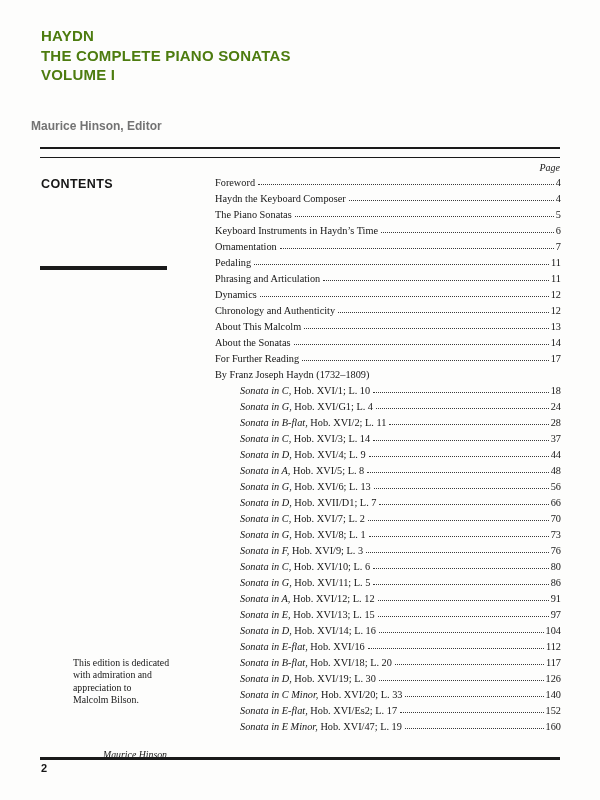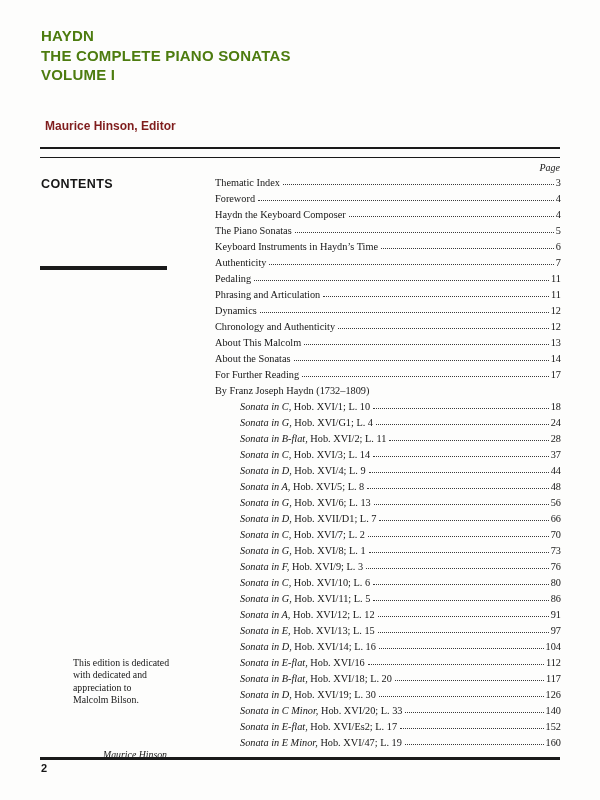--- a/index.html
+++ b/index.html
@@ -11,23 +11,23 @@
     color: #161616;
     overflow: hidden;
   }
   .book-title {
     position: absolute; left: 41px; top: 26px;
     font-family: "Liberation Sans", sans-serif;
     font-weight: 700; font-size: 15px; line-height: 19.5px;
     color: #4d7c0f; letter-spacing: .2px;
   }
   .editor {
-    position: absolute; left: 45px; top: 119px;
-    font-family: "Liberation Sans", sans-serif;
-    font-weight: 700; font-size: 12px; color: #7f1d1d;
+    position: absolute; left: 31px; top: 119px;
+    font-family: "Liberation Sans", sans-serif;
+    font-weight: 700; font-size: 12px; color: #737373;
   }
   .double-rule {
     position: absolute; left: 40px; width: 520px; top: 147px; height: 8px;
     border-top: 2.5px solid #1a1a1a; border-bottom: 1.5px solid #1a1a1a;
   }
   .page-label {
     position: absolute; right: 40px; top: 162px;
     font-style: italic; font-size: 10px; font-family: Liberation Serif, serif;
   }
   .contents-heading {
@@ -83,46 +83,41 @@
 <div class="double-rule"></div>
 
 <div class="page-label">Page</div>
 
 <div class="contents-heading">CONTENTS</div>
 
 <div class="left-rule"></div>
 
 <div class="toc">
     <div class="toc-row">
-      <span>Thematic Index</span>
-      <span class="leader"></span>
-      <span>3</span>
-    </div>
-    <div class="toc-row">
       <span>Foreword</span>
       <span class="leader"></span>
       <span>4</span>
     </div>
     <div class="toc-row">
       <span>Haydn the Keyboard Composer</span>
       <span class="leader"></span>
       <span>4</span>
     </div>
     <div class="toc-row">
       <span>The Piano Sonatas</span>
       <span class="leader"></span>
       <span>5</span>
     </div>
     <div class="toc-row">
       <span>Keyboard Instruments in Haydn’s Time</span>
       <span class="leader"></span>
       <span>6</span>
     </div>
     <div class="toc-row">
-      <span>Authenticity</span>
+      <span>Ornamentation</span>
       <span class="leader"></span>
       <span>7</span>
     </div>
     <div class="toc-row">
       <span>Pedaling</span>
       <span class="leader"></span>
       <span>11</span>
     </div>
     <div class="toc-row">
       <span>Phrasing and Articulation</span>
@@ -264,21 +259,21 @@
     </div>
     <div class="toc-row indent">
       <span><span class="it">Sonata in E Minor,</span> Hob. XVI/47; L. 19</span>
       <span class="leader"></span>
       <span>160</span>
     </div>
   </div>
 
 <div class="dedication">
     <div>This edition is dedicated</div>
-    <div>with dedicated and</div>
+    <div>with admiration and</div>
     <div>appreciation to</div>
     <div>Malcolm Bilson.</div>
   </div>
 
 <div class="signature">Maurice Hinson</div>
 
 <div class="footer-rule"></div>
 
 <div class="page-num">2</div>
 

